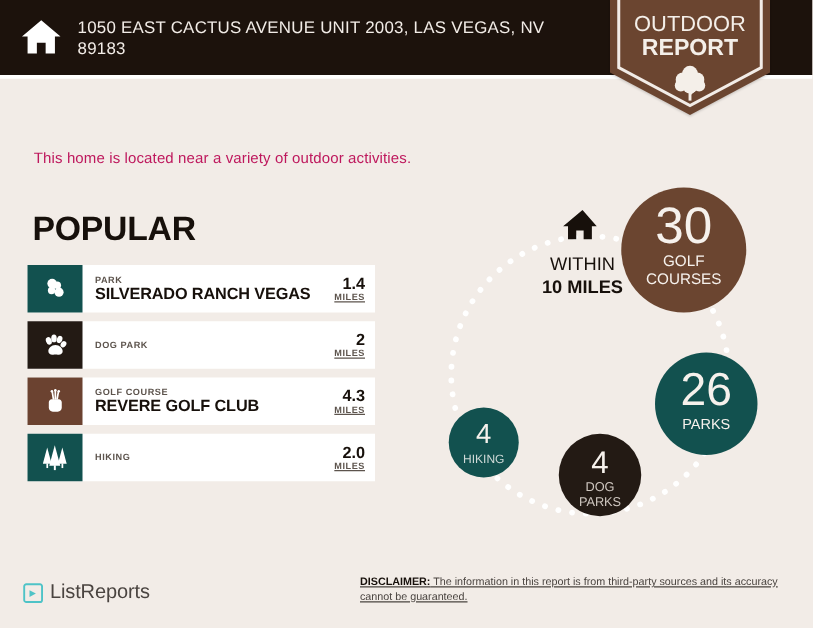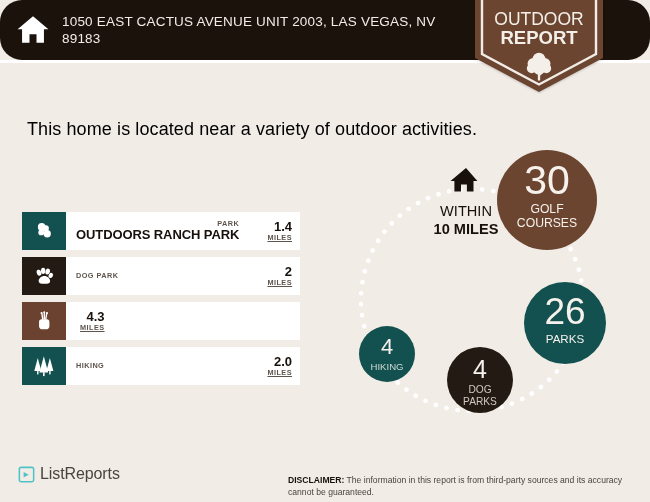--- a/index.html
+++ b/index.html
@@ -11,54 +11,54 @@
     overflow:hidden;
     position:relative;
     -webkit-font-smoothing:antialiased;
   }
   .page{position:absolute;inset:0;}
 
   
   .header{
     position:absolute;left:0;top:0;width:650px;height:60px;
     background:#1c120c;
-    display:flex;align-items:center;border-radius:22px;
+    display:flex;align-items:center;
   }
   .header-home{
     width:34px;height:34px;margin-left:16px;margin-right:12px;
     flex:0 0 auto;display:block;
   }
   .header-addr{
     color:#f2ece7;
     font-size:13.5px;
     letter-spacing:.2px;
     line-height:17px;
     max-width:385px;
     font-weight:400;
   }
   .hdr-rule{
     position:absolute;left:0;top:60px;width:650px;height:3px;background:#ffffff;
   }
 
   
   .badge{
-    position:absolute;left:475px;top:0;width:128px;height:92px;
+    position:absolute;left:488px;top:0;width:128px;height:92px;
     filter:drop-shadow(0 1px 1px rgba(0,0,0,.18));
   }
   .badge svg{display:block;}
 
   
   .title{
     position:absolute;left:26px;top:78px;
     font-size:31px;font-weight:bold;letter-spacing:-0.3px;
     color:#17100b;
   }
   .subtitle{
     position:absolute;left:27px;top:119px;
-    font-size:18px;color:#000000;letter-spacing:.1px;
+    font-size:12px;color:#be185d;letter-spacing:.1px;
   }
   .popular{
     position:absolute;left:26px;top:168px;
     font-size:27px;font-weight:bold;letter-spacing:-0.2px;color:#17100b;
   }
 
   
   .list{position:absolute;left:22px;top:212px;width:278px;}
   .row{
     display:flex;align-items:stretch;height:38px;margin-bottom:7px;
@@ -68,21 +68,21 @@
     width:44px;flex:0 0 44px;display:flex;align-items:center;justify-content:center;
   }
   .row-icon svg{display:block;}
   .row-body{
     flex:1 1 auto;display:flex;align-items:center;justify-content:space-between;
     padding:0 8px 0 10px;
   }
   .row-text{line-height:1.08;}
   .row-cat{
     font-size:7.3px;font-weight:bold;letter-spacing:.45px;color:#5d544d;
-    text-transform:uppercase;display:block;margin-bottom:1px;text-align:right;
+    text-transform:uppercase;display:block;margin-bottom:1px;
   }
   .row-name{
     font-size:13px;font-weight:bold;letter-spacing:-0.1px;color:#17100b;
     display:block;white-space:nowrap;
   }
   .row-dist{text-align:right;line-height:1.05;flex:0 0 auto;padding-left:4px;}
   .row-val{font-size:13px;font-weight:bold;color:#17100b;display:block;}
   .row-unit{font-size:7.3px;font-weight:bold;letter-spacing:.45px;color:#5d544d;display:block;text-decoration:underline;}
 
   
@@ -95,22 +95,22 @@
   }
   .footer-logo svg{display:block;margin-right:5px;}
   .footer-logo-text{
     font-size:16px;color:#4a4440;letter-spacing:-0.1px;
   }
   .lvr{
     position:absolute;left:8px;top:501px;
     font-size:13.5px;color:#6a635e;letter-spacing:.1px;
   }
   .disclaimer{
-    position:absolute;left:288px;top:475px;width:348px;
-    font-size:8.6px;line-height:11.6px;color:#4a4440;
+    position:absolute;left:288px;top:460px;width:348px;
+    font-size:8.6px;line-height:11.6px;color:#4a4440;text-decoration:underline;
   }
   .disclaimer b{color:#17100b;}
 </style>
 </head>
 <body>
 
 <div class="page">
 
   <div class="header">
     <svg class="header-home" viewBox="0 0 32 32">
@@ -133,37 +133,38 @@
           <circle cx="-7" cy="-1.5" r="4.6"></circle>
         <circle cx="7" cy="-1.5" r="4.6"></circle>
           <circle cx="0" cy="-1" r="5.6"></circle>
         <rect x="-1.1" y="-3" width="2.2" height="13"></rect>
         <path d="M0 3 L-4.6 -1 M0 5.5 L4.6 1.5" stroke="#f4efe9" stroke-width="1.1" fill="none"></path>
       </g>
     </svg>
   </div>
 
   <div class="subtitle">This home is located near a variety of outdoor activities.</div>
+  <div class="popular">POPULAR</div>
 
   <div class="list">
 
     <div class="row">
       <div class="row-icon" style="background:#12514f">
         <svg width="22" height="22" viewBox="0 0 24 24" fill="#ffffff">
           <circle cx="9.5" cy="7.5" r="4.2"></circle>
             <circle cx="14" cy="9" r="3.3"></circle>
           <circle cx="15.5" cy="15" r="4.0"></circle>
             <circle cx="9" cy="13.5" r="3.2"></circle>
           <path d="M11.5 8.5 L9.5 15.5" stroke="#ffffff" stroke-width="2.2" fill="none"></path>
         </svg>
       </div>
       <div class="row-body">
         <div class="row-text">
           <span class="row-cat">PARK</span>
-          <span class="row-name">OUTDOORS RANCH PARK</span>
+          <span class="row-name">SILVERADO RANCH VEGAS</span>
         </div>
         <div class="row-dist">
           <span class="row-val">1.4</span>
           <span class="row-unit">MILES</span>
         </div>
       </div>
     </div>
 
     <div class="row">
       <div class="row-icon" style="background:#231a14">
@@ -190,20 +191,24 @@
       <div class="row-icon" style="background:#6b4230">
         <svg width="22" height="22" viewBox="0 0 24 24" fill="#ffffff">
           <path d="M9.6 3.5 L10.6 10 M12.3 2.8 L12.3 9.8 M15.0 3.6 L13.9 10" stroke="#ffffff" stroke-width="1.5" fill="none" stroke-linecap="round"></path>
           <circle cx="9.3" cy="3.2" r="1.1"></circle>
             <circle cx="12.3" cy="2.5" r="1.1"></circle>
             <circle cx="15.3" cy="3.3" r="1.1"></circle>
           <path d="M9.2 10.2h6.1c1.5 0 2.6 1.2 2.6 2.7v4.8c0 1.9-1.6 3.4-3.5 3.4h-4.3c-1.9 0-3.5-1.5-3.5-3.4v-4.8c0-1.5 1.1-2.7 2.6-2.7z"></path>
         </svg>
       </div>
       <div class="row-body">
+        <div class="row-text">
+          <span class="row-cat">GOLF COURSE</span>
+          <span class="row-name">REVERE GOLF CLUB</span>
+        </div>
         <div class="row-dist">
           <span class="row-val">4.3</span>
           <span class="row-unit">MILES</span>
         </div>
       </div>
     </div>
 
     <div class="row">
       <div class="row-icon" style="background:#12514f">
         <svg width="24" height="22" viewBox="0 0 26 24" fill="#ffffff">

